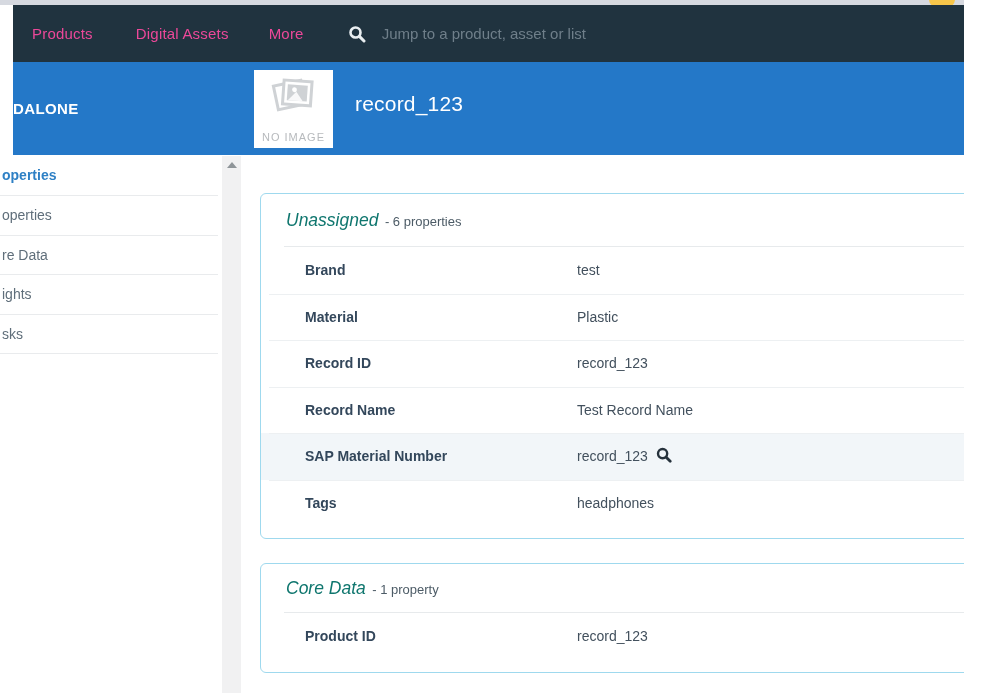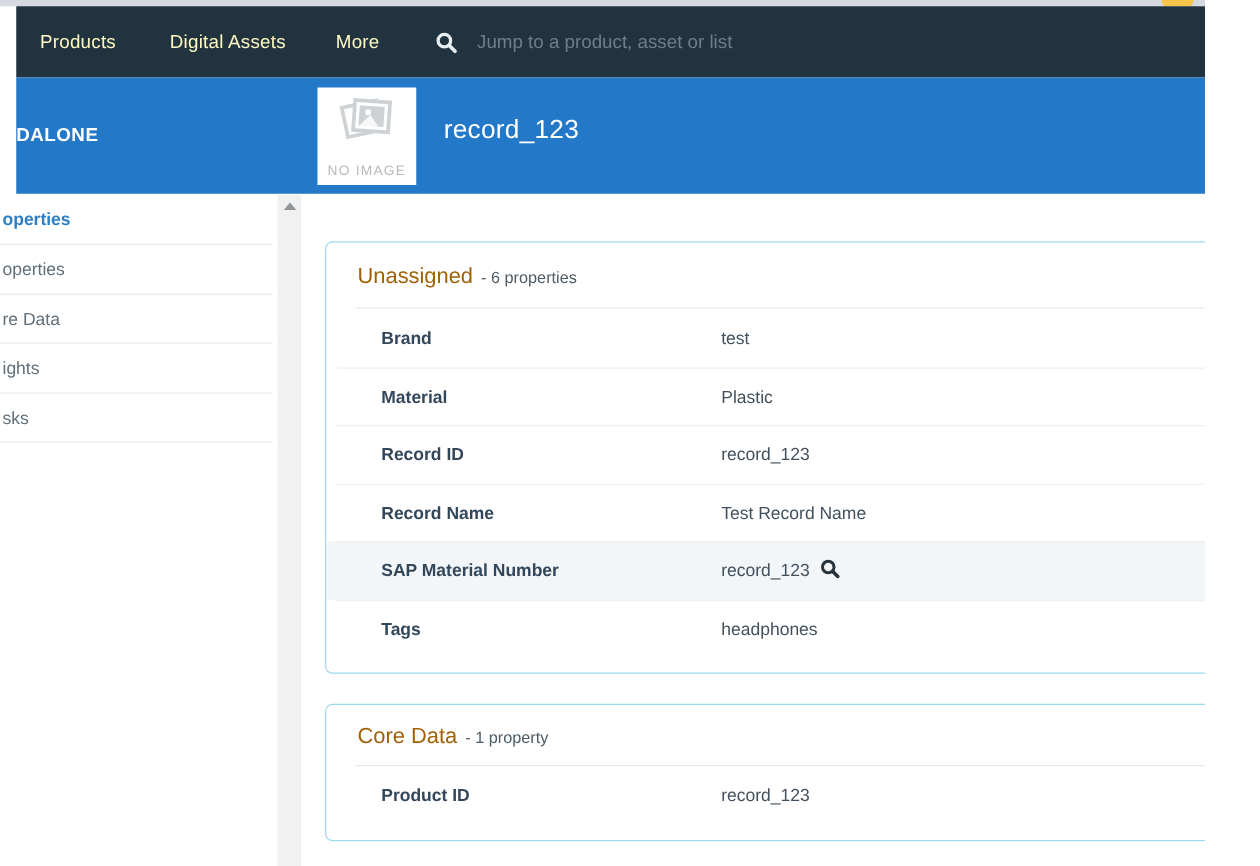--- a/index.html
+++ b/index.html
@@ -10,21 +10,21 @@
     -webkit-font-smoothing:antialiased;
   }
   .window{position:absolute;left:0;top:0;width:964px;height:693px;overflow:hidden;background:#fff;}
 
   
   .browser-strip{position:absolute;left:0;top:0;width:964px;height:5px;background:#d6d9e0;overflow:hidden;}
   .accent-dot{position:absolute;left:929px;top:-10px;width:26px;height:19px;border-radius:50%;background:#f7c64a;}
 
   
   .topnav{position:absolute;left:13px;top:5px;width:951px;height:57px;background:#20333f;display:flex;align-items:center;padding-left:19px;box-sizing:border-box;}
-  .nav-item{color:#fef9c3;font-size:15px;letter-spacing:.2px;cursor:pointer;white-space:nowrap;}
+  .nav-item{color:#ec4899;font-size:15px;letter-spacing:.2px;cursor:pointer;white-space:nowrap;}
   .nav-item.m1{margin-left:43px;}
   .nav-item.m2{margin-left:40px;}
   .nav-search-icon{margin-left:44px;width:18px;height:18px;flex:0 0 auto;}
   .nav-search-input{margin-left:14px;background:transparent;border:none;outline:none;color:#c6cfd4;font-size:15px;width:420px;font-family:inherit;}
   .nav-search-input::placeholder{color:#6f7f8a;opacity:1;}
 
   
   .blue-header{position:absolute;left:13px;top:62px;width:951px;height:93px;background:#2478c8;}
   .breadcrumb-partial{position:absolute;left:0;top:38px;color:#ffffff;font-size:15px;font-weight:bold;letter-spacing:.4px;}
   .thumb{position:absolute;left:241px;top:8px;width:79px;height:78px;background:#ffffff;text-align:center;}
@@ -41,21 +41,21 @@
   
   .scrollbar-track{position:absolute;left:222px;top:156px;width:19px;height:537px;background:#f1f1f2;}
   .scroll-up-btn{position:absolute;left:0;top:0;width:19px;height:17px;display:flex;align-items:center;justify-content:center;cursor:pointer;}
   .scroll-up-btn .tri{width:0;height:0;border-left:5px solid transparent;border-right:5px solid transparent;border-bottom:6px solid #8f9599;}
 
   
   .card{position:absolute;left:260px;width:719px;background:#ffffff;border:1px solid #9fd9ee;border-radius:6px;overflow:hidden;box-sizing:content-box;}
   .card1{top:193px;}
   .card2{top:563px;}
   .card-header{padding:16px 24px 15px 25px;}
-  .card-title{font-size:17.5px;color:#a16207;}
+  .card-title{font-size:17.5px;color:#0f766e;font-style:italic;}
   .card-count{font-size:13px;color:#4c5b66;margin-left:2px;}
   .card-divider{height:1px;background:#e7eaec;margin-left:23px;}
   .prop-row{position:relative;height:46.5px;display:flex;align-items:center;padding-left:44px;box-sizing:border-box;}
   .prop-row + .prop-row::before{content:"";position:absolute;left:8px;right:0;top:0;height:1px;background:#edf0f2;}
   .prop-row.highlight{background:#f2f6f9;}
   .prop-label{width:272px;font-size:14px;font-weight:bold;color:#33475b;flex:0 0 auto;}
   .prop-value{font-size:14px;color:#42505d;display:flex;align-items:center;}
   .lookup-icon{margin-left:8px;cursor:pointer;display:inline-block;}
   .card-bottom-pad{height:12px;}
   .card2 .card-header{padding:14px 24px 13px 25px;}

